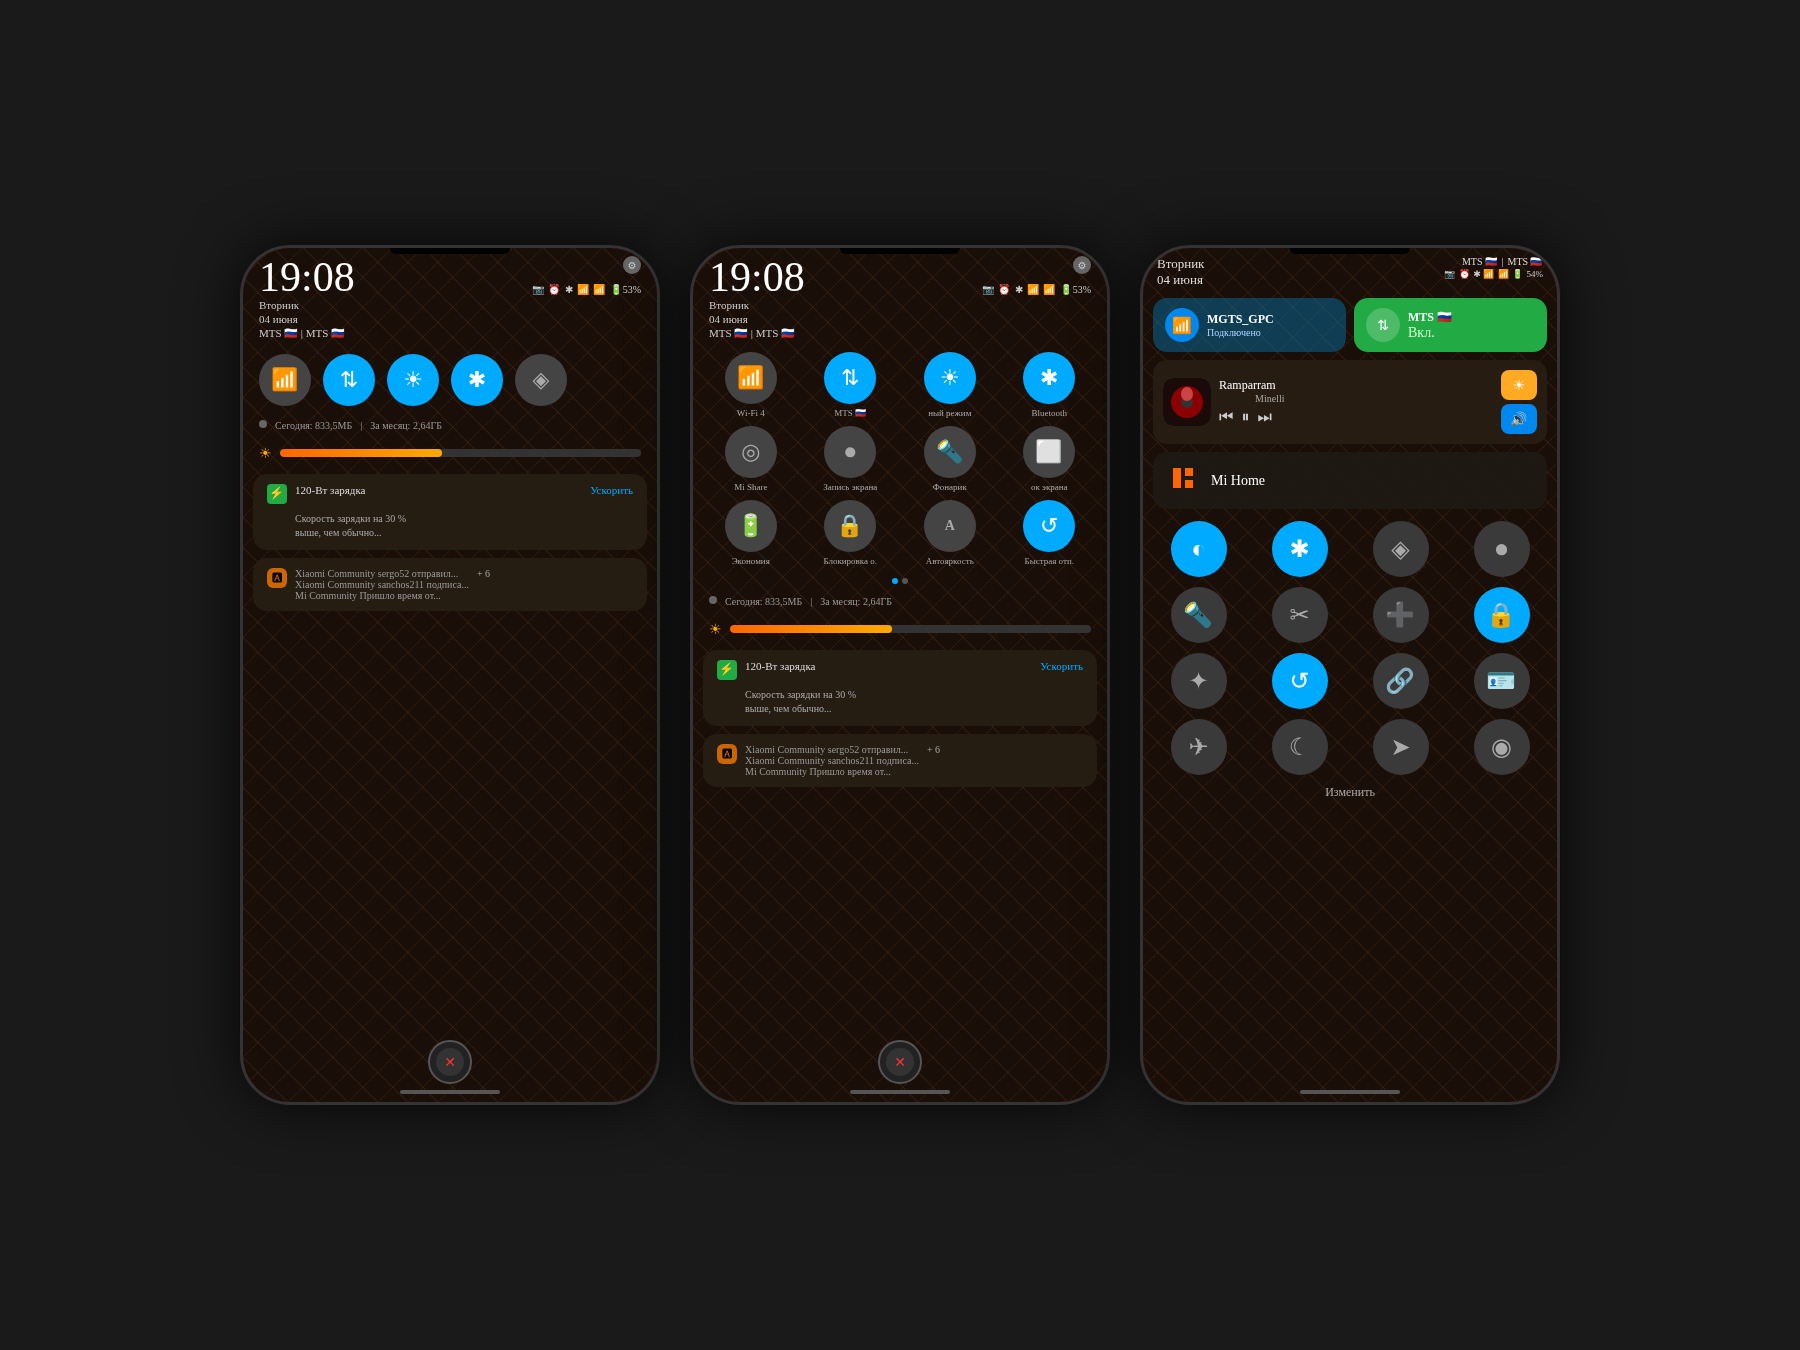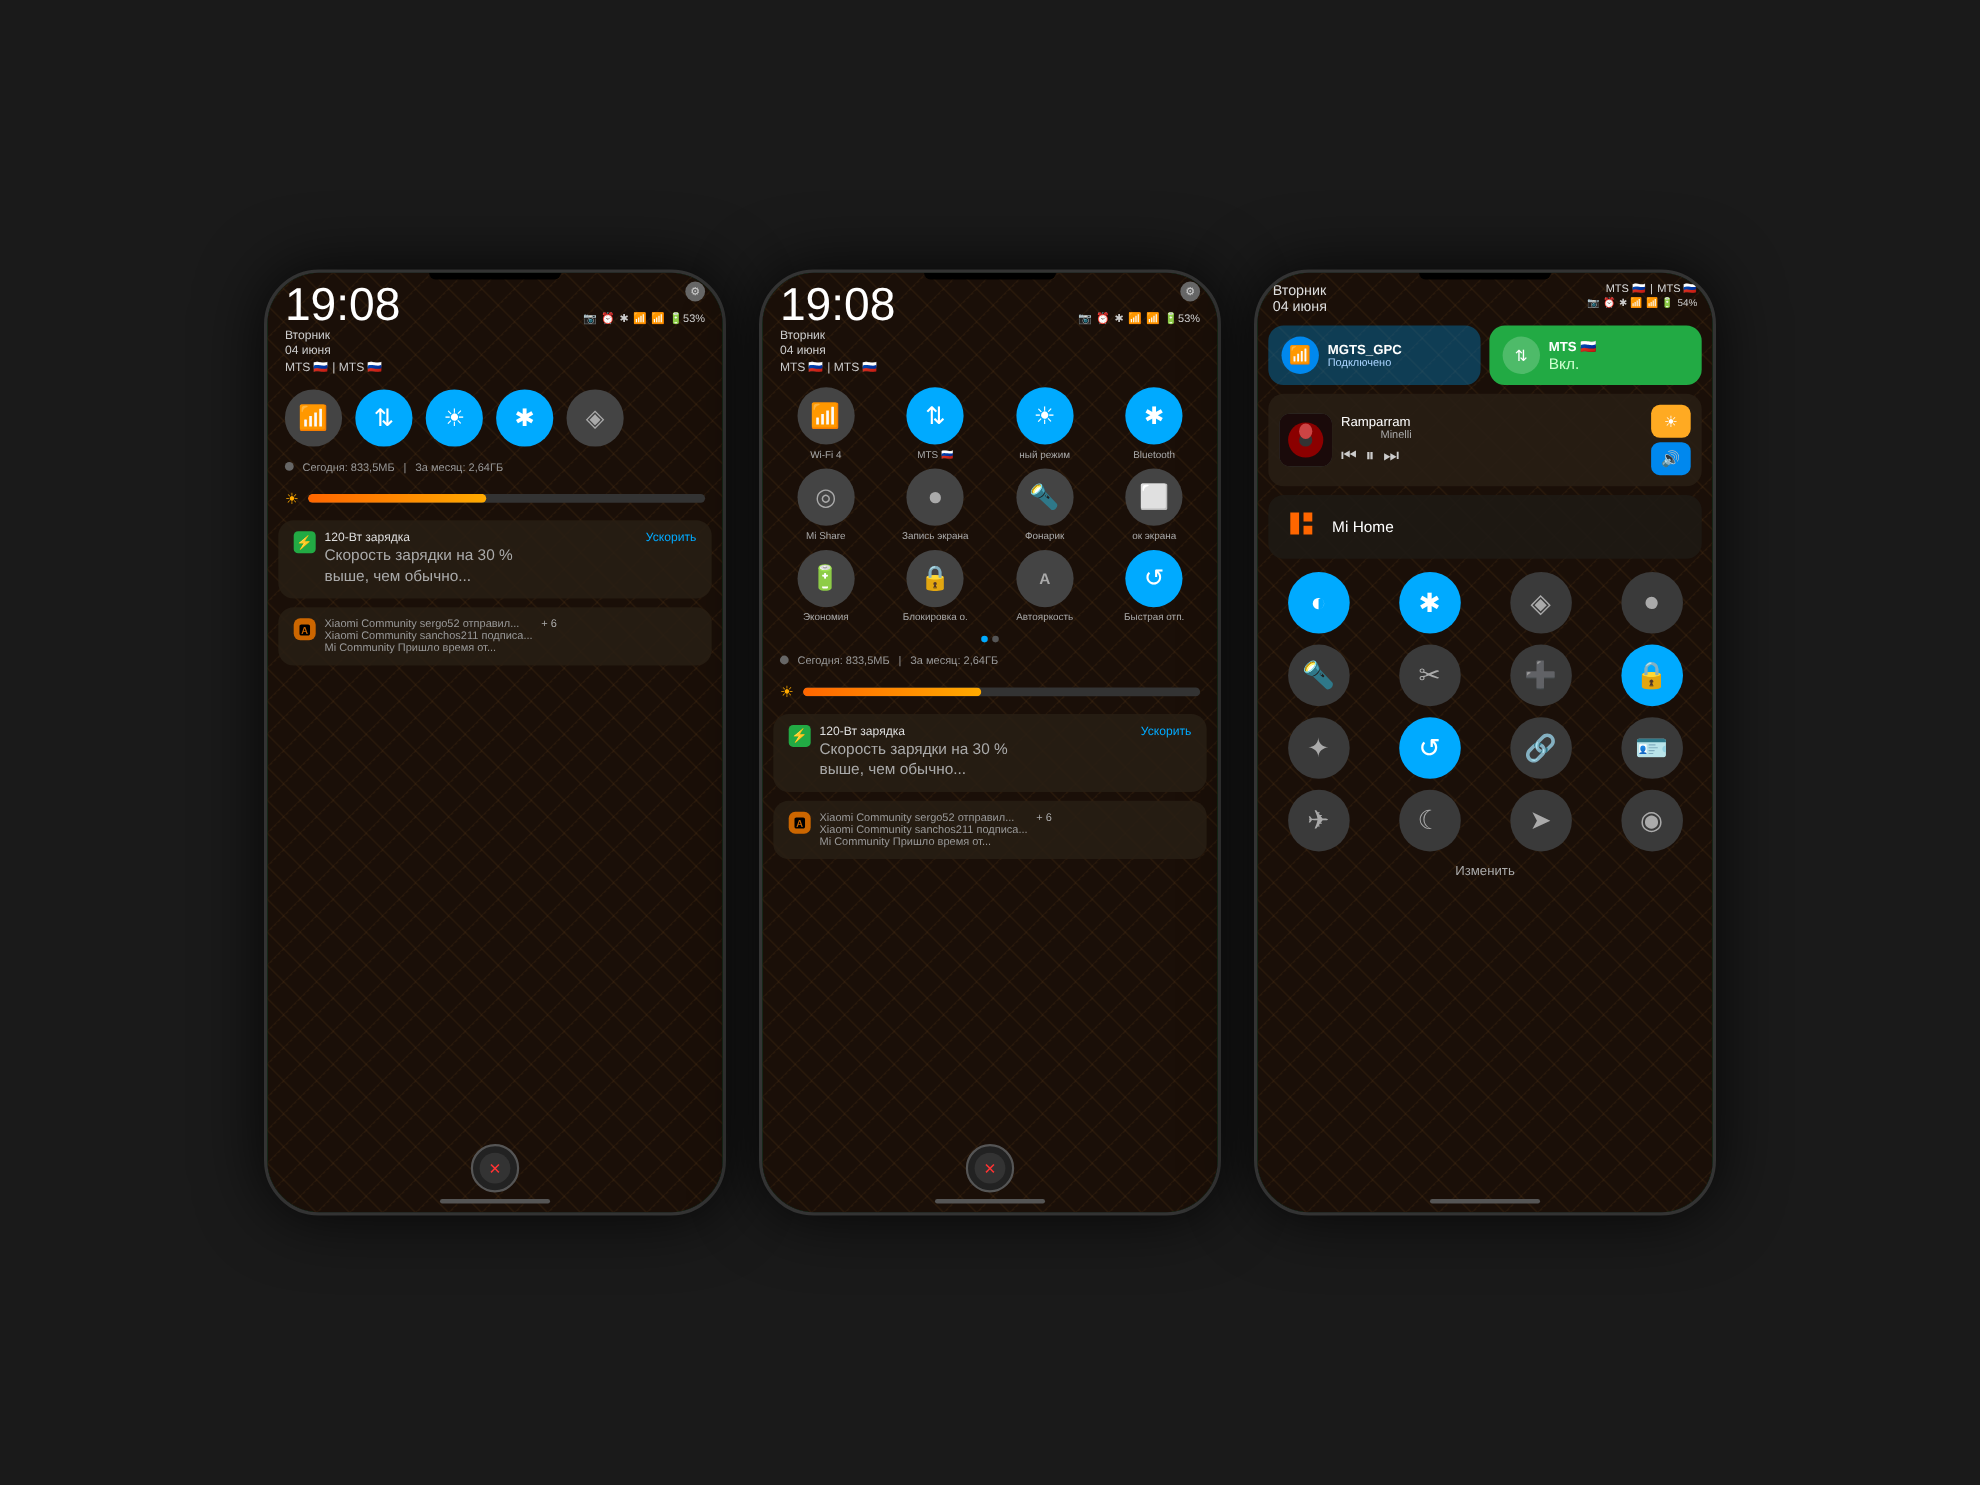--- a/index.html
+++ b/index.html
@@ -33,21 +33,22 @@
       position: relative;
       overflow: hidden;
       box-shadow: 0 0 60px rgba(0,0,0,0.8), inset 0 0 20px rgba(0,0,0,0.5);
     }
 
     .phone-screen {
       position: absolute;
       top: 0; left: 0; right: 0; bottom: 0;
       border-radius: 47px;
       overflow: hidden;
-      background: #14532d;
+      background: #7f1d1d;
+      font-family: Liberation Serif, serif;
     }
 
     
     .phone-bg {
       position: absolute;
       top: 0; left: 0; right: 0; bottom: 0;
       background-color: #1a0f08;
       background-image:
         repeating-linear-gradient(45deg, rgba(80,50,20,0.3) 0, rgba(80,50,20,0.3) 1px, transparent 1px, transparent 50%),
         repeating-linear-gradient(-45deg, rgba(80,50,20,0.3) 0, rgba(80,50,20,0.3) 1px, transparent 1px, transparent 50%);
@@ -183,21 +184,21 @@
     }
     .notif-icon {
       width: 20px; height: 20px;
       border-radius: 4px;
       display: flex; align-items: center; justify-content: center;
       font-size: 12px;
     }
     .notif-icon-green { background: #22aa44; }
     .notif-icon-orange { background: #cc6600; border-radius: 6px; }
     .notif-title { font-size: 11px; color: #ddd; flex: 1; }
-    .notif-body { font-size: 14px; color: #aaa; line-height: 1.4; }
+    .notif-body { font-size: 10px; color: #aaa; line-height: 1.4; margin-top: 16px; }
     .notif-action {
       font-size: 11px;
       color: #00aaff;
       margin-left: auto;
       white-space: nowrap;
     }
     .notif-row {
       display: flex;
       justify-content: space-between;
       align-items: flex-start;

